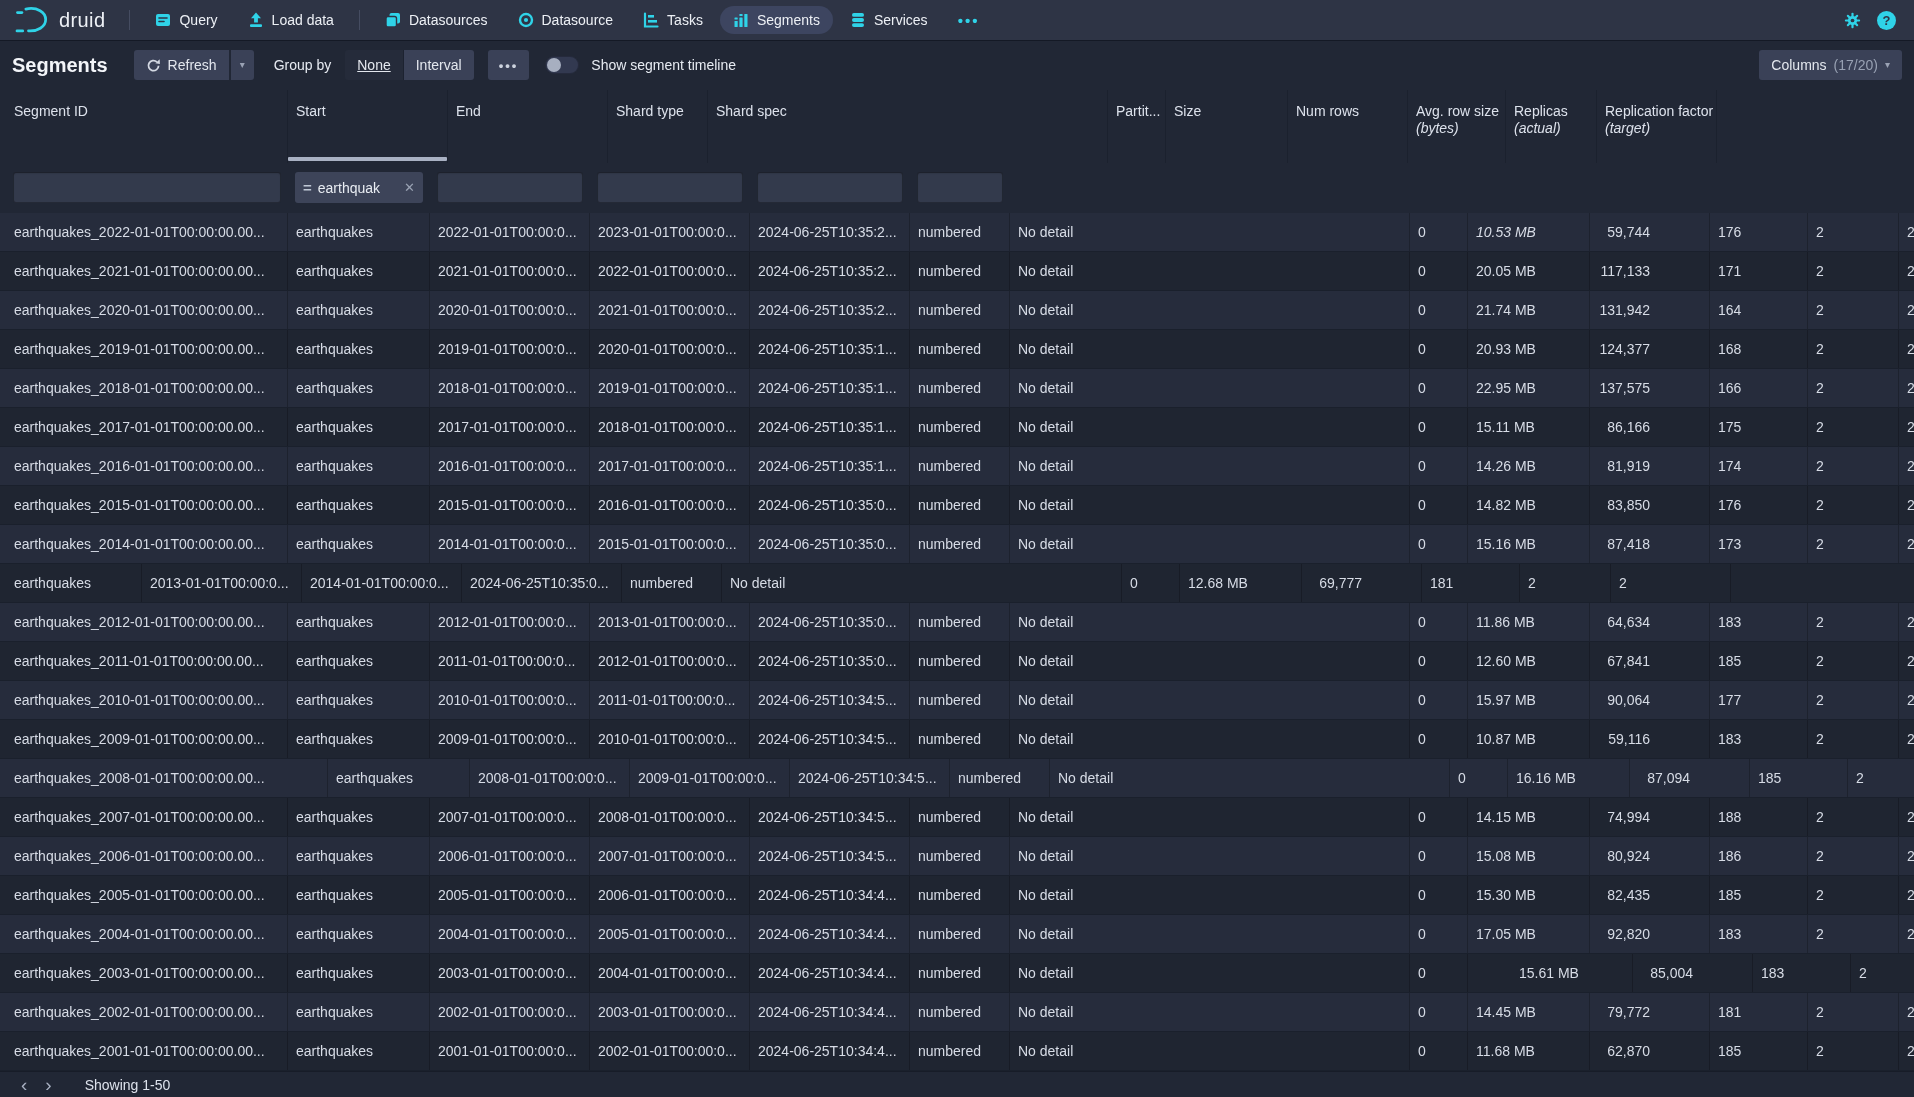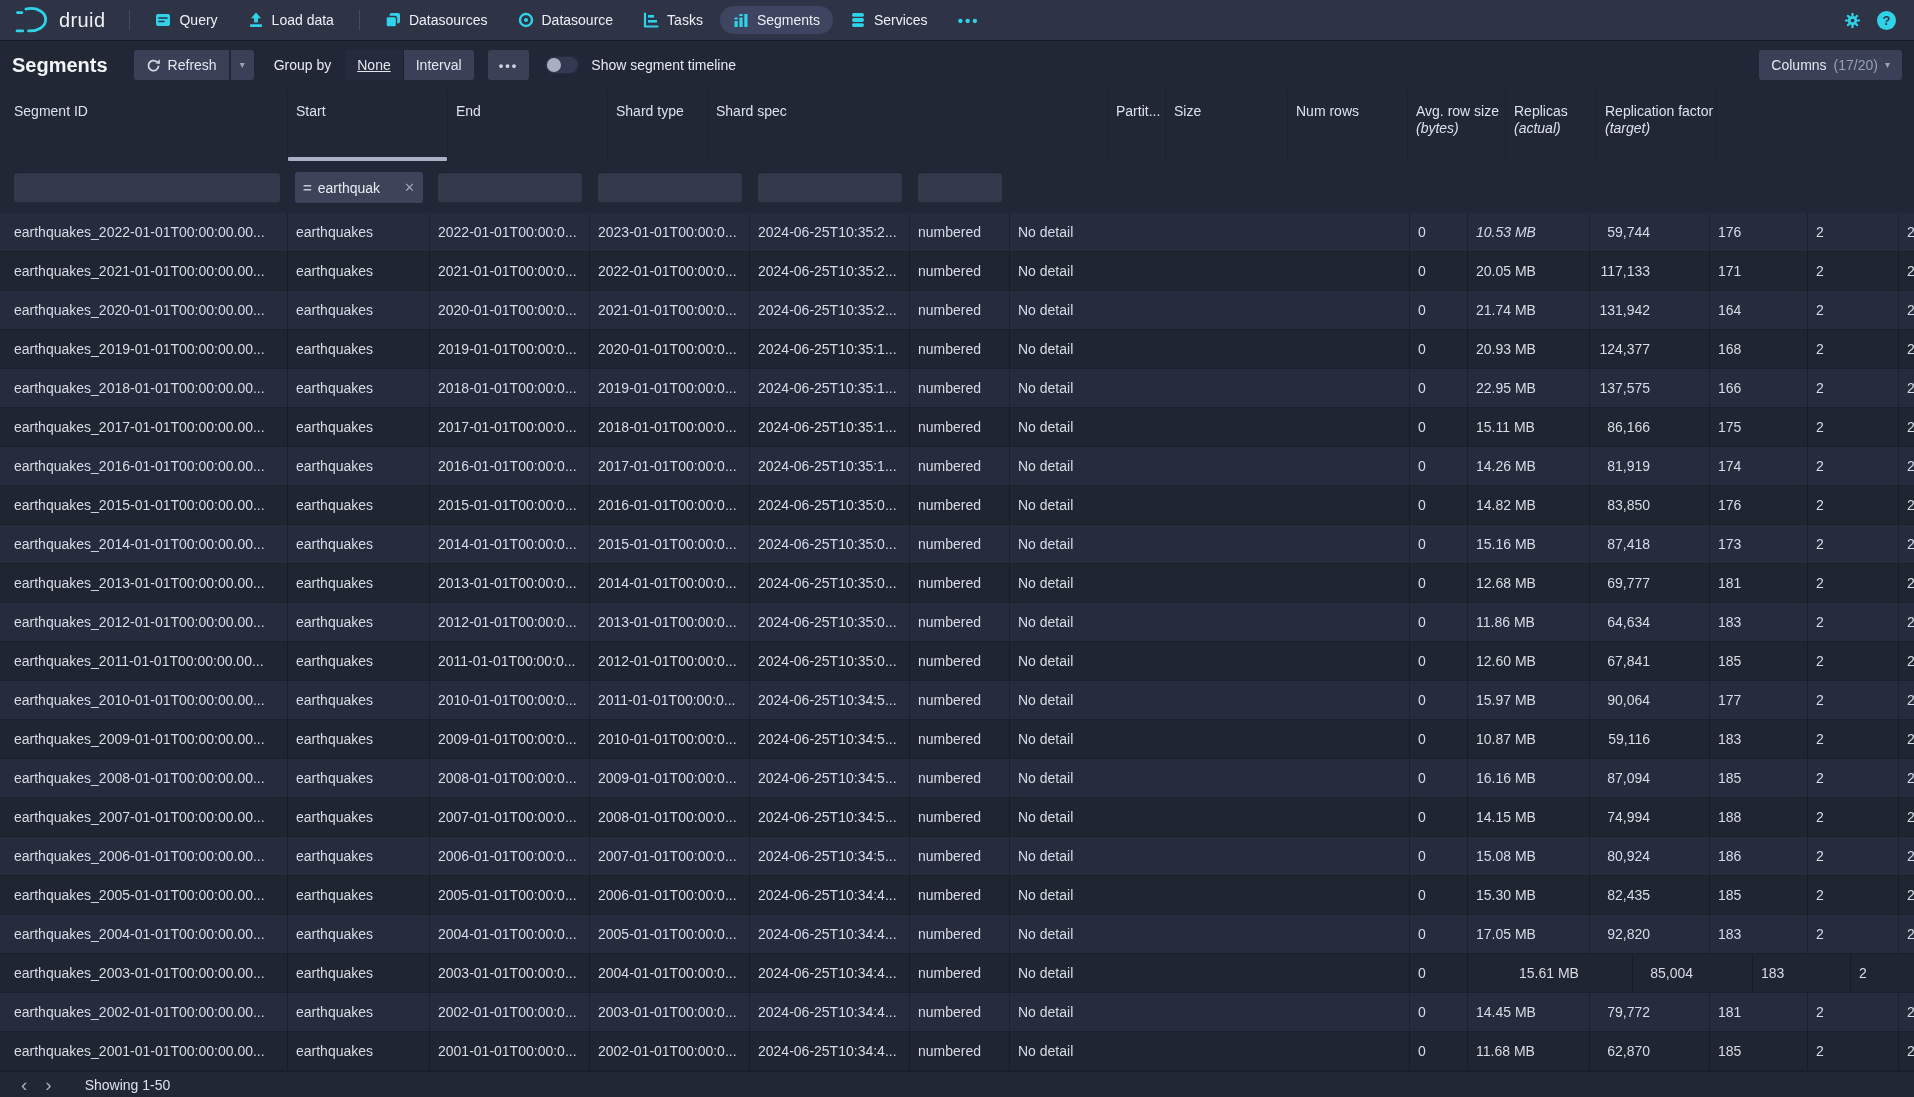--- a/index.html
+++ b/index.html
@@ -438,21 +438,20 @@
         <div class="cell" style="width: 100px;">numbered</div>
         <div class="cell" style="width: 400px;">No detail</div>
         <div class="cell" style="width: 58px;">0</div>
         <div class="cell" style="width: 122px;">15.16 MB</div>
         <div class="cell" style="width: 120px;"><span class="num">87,418</span></div>
         <div class="cell" style="width: 98px;">173</div>
         <div class="cell" style="width: 91px;">2</div>
         <div class="cell" style="width: 120px;">2</div>
       </div>
       <div class="trow even">
-        <div class="cell" style="width: 288px;">earthquakes_2013-01-01T00:00:00.00...</div>
         <div class="cell" style="width: 142px;">earthquakes</div>
         <div class="cell" style="width: 160px;">2013-01-01T00:00:0...</div>
         <div class="cell" style="width: 160px;">2014-01-01T00:00:0...</div>
         <div class="cell" style="width: 160px;">2024-06-25T10:35:0...</div>
         <div class="cell" style="width: 100px;">numbered</div>
         <div class="cell" style="width: 400px;">No detail</div>
         <div class="cell" style="width: 58px;">0</div>
         <div class="cell" style="width: 122px;">12.68 MB</div>
         <div class="cell" style="width: 120px;"><span class="num">69,777</span></div>
         <div class="cell" style="width: 98px;">181</div>
@@ -513,21 +512,21 @@
         <div class="cell" style="width: 100px;">numbered</div>
         <div class="cell" style="width: 400px;">No detail</div>
         <div class="cell" style="width: 58px;">0</div>
         <div class="cell" style="width: 122px;">10.87 MB</div>
         <div class="cell" style="width: 120px;"><span class="num">59,116</span></div>
         <div class="cell" style="width: 98px;">183</div>
         <div class="cell" style="width: 91px;">2</div>
         <div class="cell" style="width: 120px;">2</div>
       </div>
       <div class="trow odd">
-        <div class="cell" style="width: 288px;">earthquakes_2008-01-01T00:00:00.00...</div>
+        <div class="cell" style="width: 328px;">earthquakes_2008-01-01T00:00:00.00...</div>
         <div class="cell" style="width: 142px;">earthquakes</div>
         <div class="cell" style="width: 160px;">2008-01-01T00:00:0...</div>
         <div class="cell" style="width: 160px;">2009-01-01T00:00:0...</div>
         <div class="cell" style="width: 160px;">2024-06-25T10:34:5...</div>
         <div class="cell" style="width: 100px;">numbered</div>
         <div class="cell" style="width: 400px;">No detail</div>
         <div class="cell" style="width: 58px;">0</div>
         <div class="cell" style="width: 122px;">16.16 MB</div>
         <div class="cell" style="width: 120px;"><span class="num">87,094</span></div>
         <div class="cell" style="width: 98px;">185</div>

